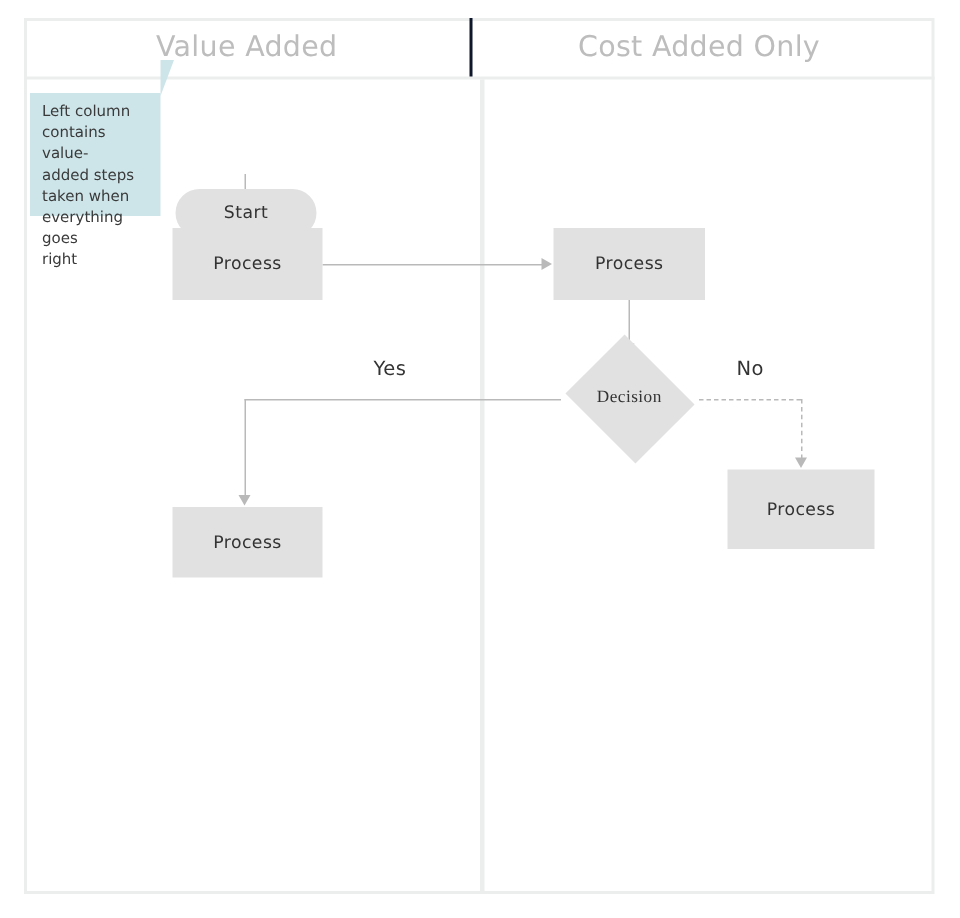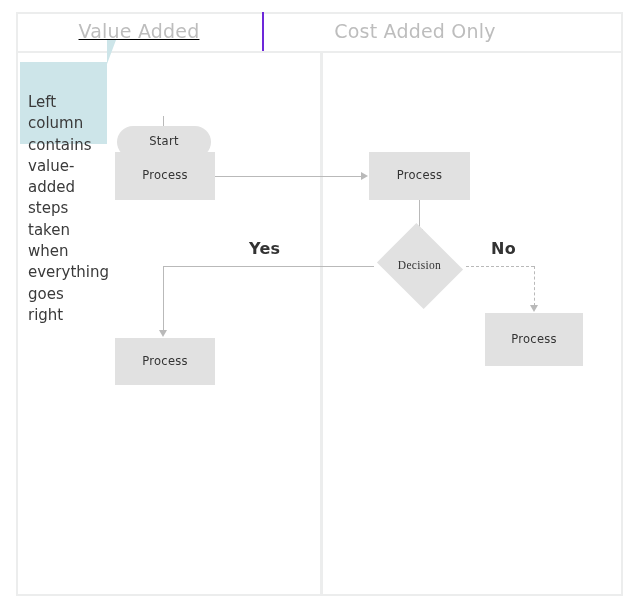--- a/index.html
+++ b/index.html
@@ -45,21 +45,21 @@
     display: flex;
   }
   .header-cell {
     flex: 0 0 auto;
     display: flex;
     align-items: center;
     justify-content: center;
     box-sizing: border-box;
     height: 100%;
   }
-  .header-cell.left  { width: 248px; border-right: 2px solid #6d28d9; text-decoration: underline; }
+  .header-cell.left  { width: 299px; border-right: 2px solid #0f172a; }
   .header-cell.right { width: 302px; }
   .header-title {
     color: #bdbdbd;
     font-size: 19px;
     font-weight: 400;
     letter-spacing: 0.2px;
     line-height: 1;
     white-space: nowrap;
   }
   .lane-divider {
@@ -144,39 +144,37 @@
     width: 0;
     height: 0;
     border-top: 4px solid transparent;
     border-bottom: 4px solid transparent;
     border-left: 7px solid #b9b9b9;
   }
 
   .edge-label {
     position: absolute;
     color: #333333;
-    font-size: 16px;
+    font-size: 13px;
     letter-spacing: 0.3px;
     white-space: nowrap;
-    font-weight: bold;
   }
 
   
   .callout {
     position: absolute;
     background: #cde5e9;
     box-sizing: border-box;
     padding: 6px 7px 6px 8px;
   }
   .callout-text {
     color: #3a3a3a;
-    font-size: 15px;
+    font-size: 10px;
     line-height: 1.42;
     white-space: pre-line;
-    margin-top: 24px;
   }
   .callout-tail {
     position: absolute;
     width: 0;
     height: 0;
   }
   
   .tail-left {
     border-left: 9px solid #cde5e9;
     border-top: 0 solid transparent;

